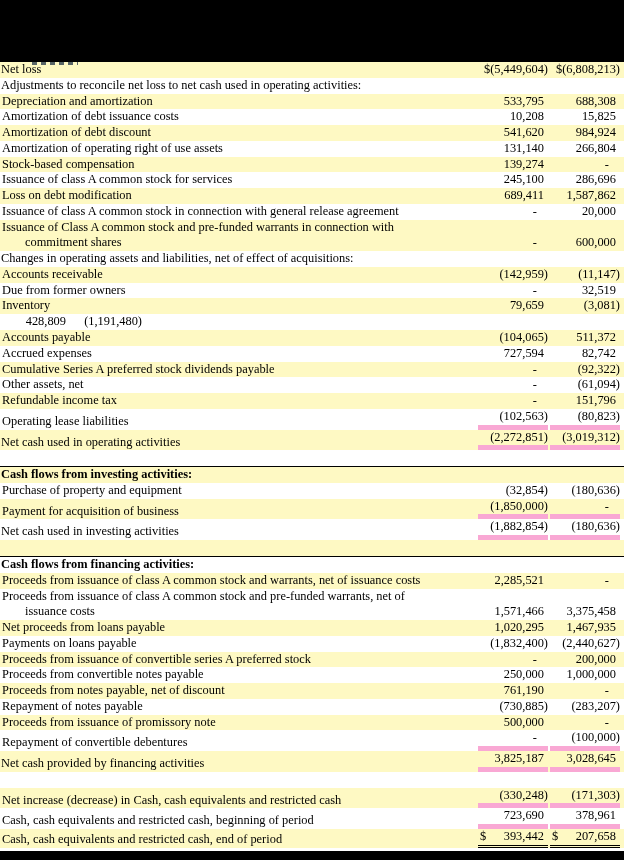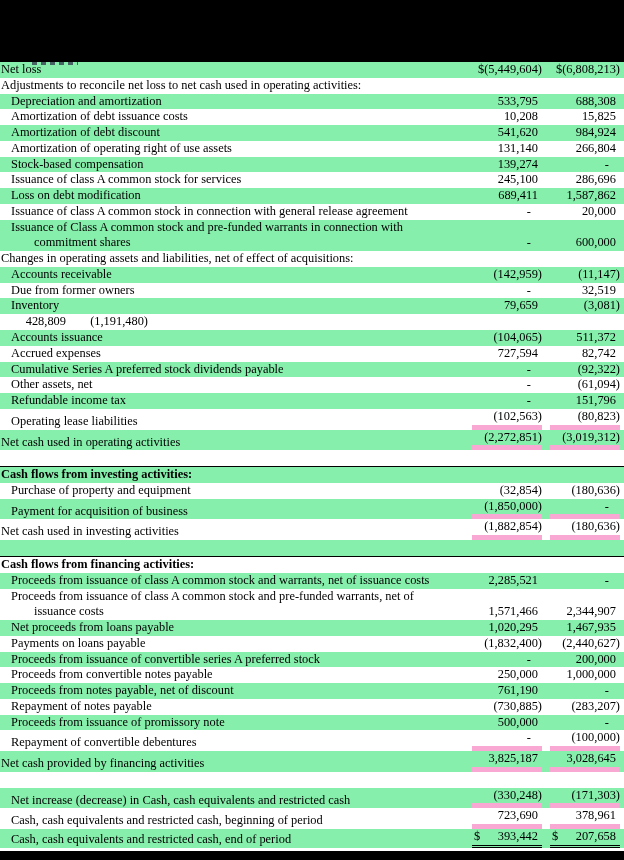--- a/index.html
+++ b/index.html
@@ -10,33 +10,33 @@
   }
   .top-bar { height:62px; background:#000; }
   .bottom-bar { position:absolute; left:0; bottom:0; width:624px; height:9px; background:#000; }
   .remnant {
     position:absolute; top:62px; left:32px; width:46px; height:3px;
     background:repeating-linear-gradient(90deg,#3a4a55 0 5px,transparent 5px 9px);
     opacity:.85;
   }
   .tbl { width:624px; }
   .row { display:flex; align-items:flex-end; font-size:12.4px; }
-  .row.blue { background:#86efac; }
+  .row.blue { background:#fef9c3; }
   .row.bt { border-top:1px solid #000; }
   .row.bold { font-weight:bold; }
   .lbl { flex:1 1 auto; min-width:0; line-height:15.76px; white-space:nowrap; overflow:hidden; }
   .lbl .l1, .lbl .l2 { display:block; line-height:15.76px; white-space:nowrap; }
   .ind0 { padding-left:1px; }
-  .ind1 { padding-left:11px; }
+  .ind1 { padding-left:2px; }
   .l2 { padding-left:23px; }
   .val {
     flex:0 0 70px; width:70px; box-sizing:border-box; text-align:right;
     line-height:15.76px; white-space:nowrap;
   }
-  .val.v2 { margin-left:8px; margin-right:4px; flex-basis:70px; }
+  .val.v2 { margin-left:2px; margin-right:4px; flex-basis:70px; }
   .val.pos { padding-right:4px; }
   .val.dash { padding-right:11px; }
   .val.ul1 { border-bottom:5px solid #f9a8d4; }
   .val.ul2 { border-bottom:3px double #000; }
   .val.dollar { display:flex; justify-content:space-between; padding-left:2px; }
   .val.dollar span { display:inline-block; }
 </style>
 </head>
 <body>
 
@@ -120,21 +120,21 @@
     <div class="row blue">
       <div class="lbl ind1">Inventory</div>
       <div class="val v1 pos">79,659</div>
       <div class="val v2">(3,081)</div>
     </div>
     <div class="row ">
       <div class="val v1 pos">428,809</div>
       <div class="val v2">(1,191,480)</div>
     </div>
     <div class="row blue">
-      <div class="lbl ind1">Accounts issuance</div>
+      <div class="lbl ind1">Accounts payable</div>
       <div class="val v1">(104,065)</div>
       <div class="val v2 pos">511,372</div>
     </div>
     <div class="row ">
       <div class="lbl ind1">Accrued expenses</div>
       <div class="val v1 pos">727,594</div>
       <div class="val v2 pos">82,742</div>
     </div>
     <div class="row blue">
       <div class="lbl ind1">Cumulative Series A preferred stock dividends payable</div>
@@ -196,21 +196,21 @@
       <div class="lbl ind1">Proceeds from issuance of class A common stock and warrants, net of issuance costs</div>
       <div class="val v1 pos">2,285,521</div>
       <div class="val v2 dash">-</div>
     </div>
     <div class="row ">
       <div class="lbl ind1">
         <span class="l1">Proceeds from issuance of class A common stock and pre-funded warrants, net of</span>
         <span class="l2">issuance costs</span>
       </div>
       <div class="val v1 pos">1,571,466</div>
-      <div class="val v2 pos">2,344,907</div>
+      <div class="val v2 pos">3,375,458</div>
     </div>
     <div class="row blue">
       <div class="lbl ind1">Net proceeds from loans payable</div>
       <div class="val v1 pos">1,020,295</div>
       <div class="val v2 pos">1,467,935</div>
     </div>
     <div class="row ">
       <div class="lbl ind1">Payments on loans payable</div>
       <div class="val v1">(1,832,400)</div>
       <div class="val v2">(2,440,627)</div>

